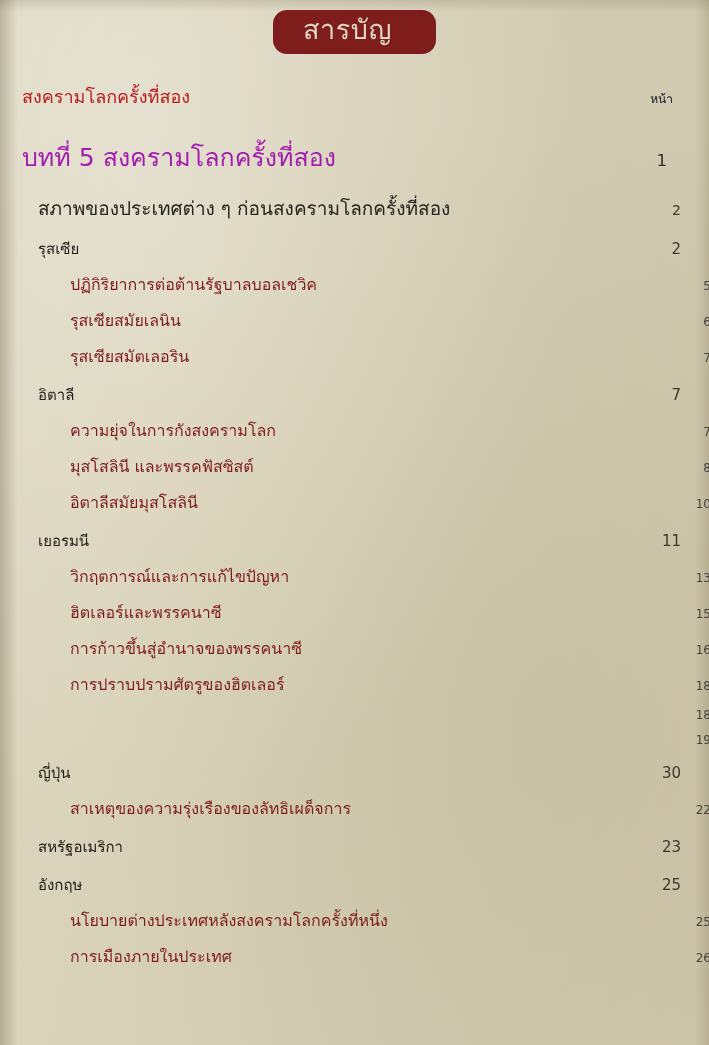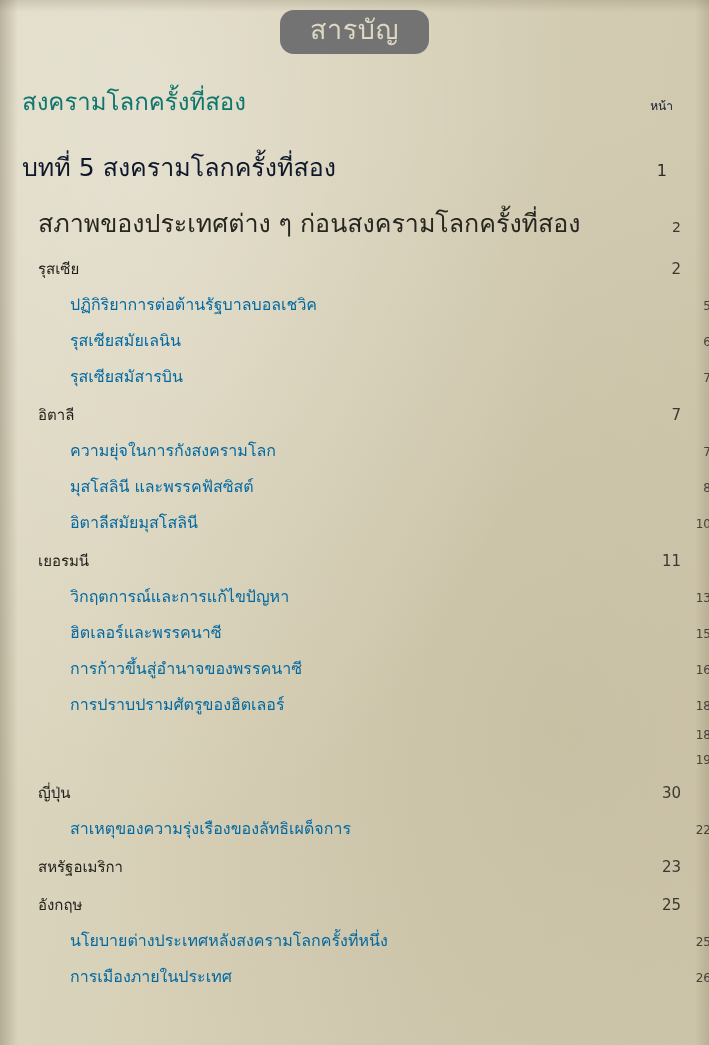--- a/index.html
+++ b/index.html
@@ -52,24 +52,24 @@
     padding: 0;
   }
 
   
   .title-wrap {
     display: flex;
     justify-content: center;
     margin-top: 10px;
   }
   .title-banner {
-    background: #737373;
+    background: #7f1d1d;
     color: #ded8c2;
     border-radius: 14px;
-    padding: 5px 30px 9px 30px;
+    padding: 5px 44px 9px 30px;
     font-size: 27px;
     line-height: 1.1;
     letter-spacing: 0.5px;
     font-family: "DejaVu Sans", sans-serif;
   }
 
   .toc {
     margin: 0;
     padding: 0 30px 0 22px;
   }
@@ -90,50 +90,50 @@
     flex: 0 0 auto;
     text-align: right;
     color: #3a3831;
   }
 
   
   .hdr {
     margin-top: 28px;
   }
   .hdr .label {
-    font-size: 24px;
-    color: #0f766e;
+    font-size: 18px;
+    color: #b91c1c;
   }
   .hdr .page {
     font-size: 12px;
     color: #0f172a;
     padding-right: 6px;
   }
 
   
   .chapter {
     margin-top: 26px;
   }
   .chapter .label {
     font-size: 25px;
-    color: #0f172a;
+    color: #a21caf;
   }
   .chapter .page {
     font-size: 16px;
     color: #2c2b26;
     padding-right: 12px;
   }
 
   
   .lvl1 {
     margin-top: 16px;
     padding-left: 16px;
   }
   .lvl1 .label {
-    font-size: 25px;
+    font-size: 19px;
     color: #26251f;
     text-align: right;
   }
   .lvl1 .page {
     font-size: 14px;
     padding-right: 14px;
   }
 
   
   .lvl1b {
@@ -149,21 +149,21 @@
     padding-right: 14px;
   }
 
   
   .lvl2 {
     margin-top: 11px;
     padding-left: 48px;
   }
   .lvl2 .label {
     font-size: 16px;
-    color: #0369a1;
+    color: #7f1d1d;
   }
   .lvl2 .page {
     font-size: 12px;
     color: #45423a;
     padding-right: 16px;
   }
 </style>
 </head>
 <body>
 
@@ -206,21 +206,21 @@
           <span class="label">ปฏิกิริยาการต่อต้านรัฐบาลบอลเชวิค</span>
           <span class="spacer"></span>
           <span class="page">5</span>
         </div>
         <div class="row lvl2">
           <span class="label">รุสเซียสมัยเลนิน</span>
           <span class="spacer"></span>
           <span class="page">6</span>
         </div>
         <div class="row lvl2">
-          <span class="label">รุสเซียสมัสารบิน</span>
+          <span class="label">รุสเซียสมัตเลอริน</span>
           <span class="spacer"></span>
           <span class="page">7</span>
         </div>
         <div class="row lvl1b">
           <span class="label">อิตาลี</span>
           <span class="spacer"></span>
           <span class="page">7</span>
         </div>
         <div class="row lvl2">
           <span class="label">ความยุ่จในการกังสงครามโลก</span>

